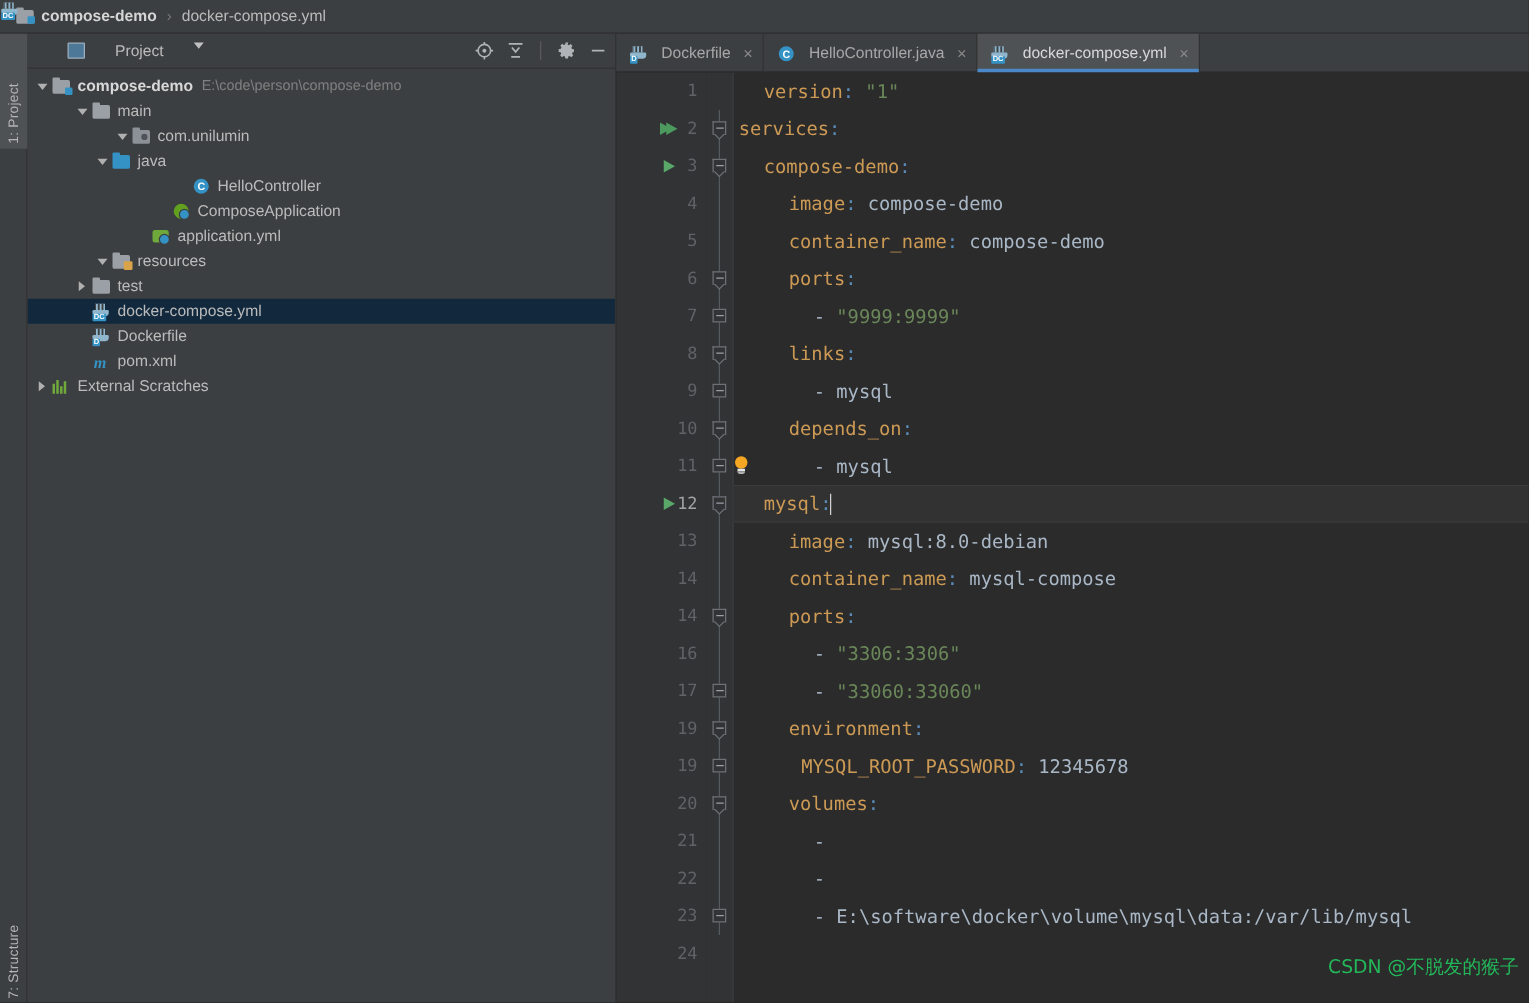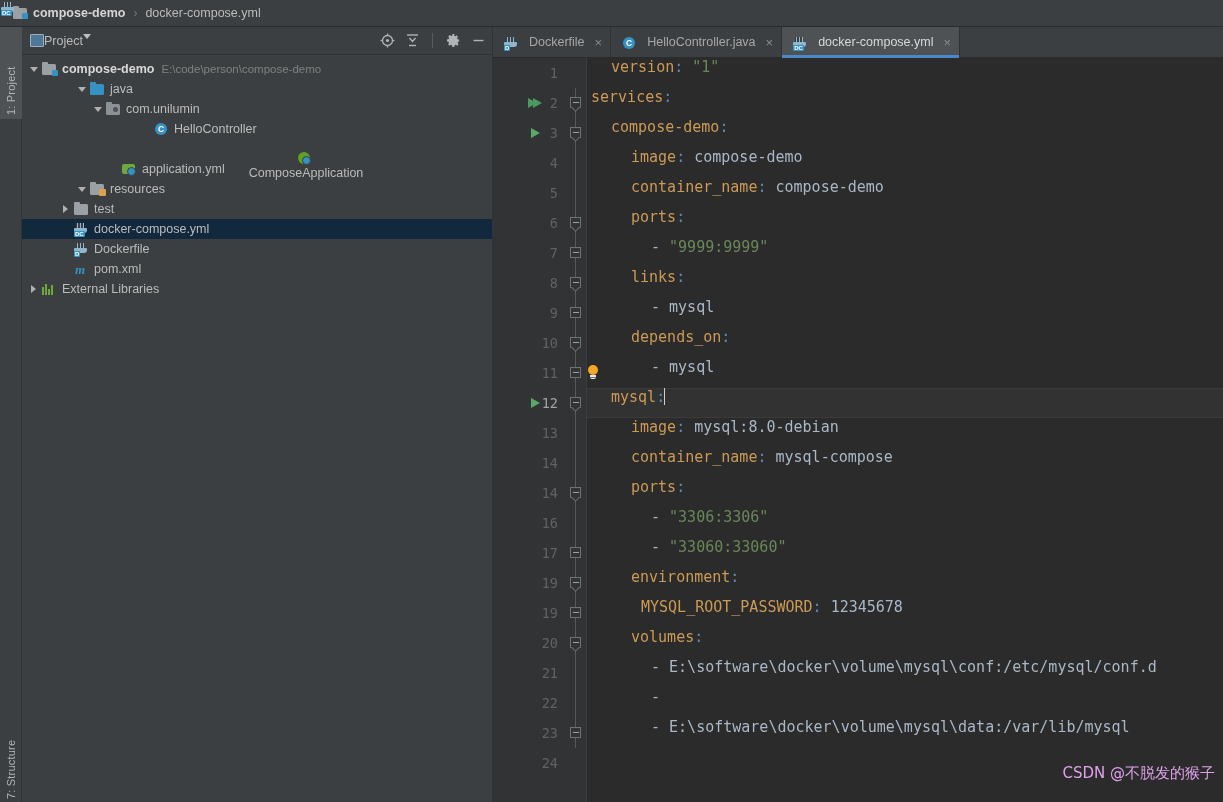--- a/index.html
+++ b/index.html
@@ -47,21 +47,21 @@
   
   .project-panel {
     position: absolute; left: 22px; top: 27px; width: 471px; height: 775px;
     background: #3c3f41; border-right: 1px solid #323232;
     display: flex; flex-direction: column;
   }
   .panel-header {
     height: 28px; min-height: 28px; display: flex; align-items: center;
     padding: 0 6px 0 8px; background: #3c3f41; border-bottom: 1px solid #323232;
   }
-  .panel-title { display: flex; gap: 0; }
+  .panel-title { display: flex; gap: 24px; margin-left: 24px; }
   .panel-title-text { font-size: 12.5px; color: #bbbbbb; }
   .panel-icon-sq {
     width: 14px; height: 13px; border: 1.6px solid #9dafbf; border-radius: 1px;
     background: #4e7898; display: inline-block;
   }
   .caret-down-sm {
     width: 0; height: 0; border-left: 4px solid transparent;
     border-right: 4px solid transparent; border-top: 5px solid #c0c0c0;
   }
   .panel-actions { margin-left: auto; display: flex; align-items: center; gap: 9px; }
@@ -275,40 +275,40 @@
     overflow: hidden;
   }
   .fold-box .arrowtip::after {
     content: ""; position: absolute; left: 1.3px; top: -6px;
     width: 8px; height: 8px; border-right: 1px solid #6e7275;
     border-bottom: 1px solid #6e7275; transform: rotate(45deg);
     background: #313335;
   }
 
   .cline {
-    height: 30px; display: flex; 
+    height: 30px; display: flex; align-items: center;
     font-family: "DejaVu Sans Mono", monospace; font-size: 15px;
     white-space: pre; padding-left: 4px; letter-spacing: 0px;
   }
   .cline.highlight {
     background: #323232;
     box-shadow: inset 0 1px 0 #3a3a3a, inset 0 -1px 0 #3a3a3a;
   }
   .k  { color: #cc9a55; }  
   .pu { color: #5a8bb8; }  
   .s  { color: #6a8759; }  
   .v  { color: #a9b7c6; }  
   .d  { color: #a9b7c6; }  
   .caret {
     display: inline-block; width: 1px; height: 17px; background: #d0d0d0;
     vertical-align: middle; margin-left: -1px;
   }
   .watermark {
     position: absolute; right: 8px; bottom: 19px;
-    font-size: 15px; color: #f0abfc; font-family: "DejaVu Sans", sans-serif;
+    font-size: 15px; color: #22c55e; font-family: "DejaVu Sans", sans-serif;
     opacity: .92;
   }
 </style>
 </head>
 <body>
 
 <div id="app">
 
   <div class="breadcrumb-bar">
     <div class="crumb">
@@ -385,42 +385,49 @@
     <div class="tree" id="tree">
         <div class="row" style="padding-left: 6px;">
           <span class="arrow down"></span>
           <span class="ticon">
             <span class="ic-folder"></span>
             <span class="ic-badge-blue"></span>
           </span>
           <span class="label bold">compose-demo</span>
           <span class="path-hint">E:\code\person\compose-demo</span>
         </div>
+        <div class="row" style="padding-left: 38px;">
+          <span class="arrow down"></span>
+          <span class="ticon">
+            <span class="ic-folder"></span>
+          </span>
+          <span class="label">main</span>
+        </div>
+        <div class="row" style="padding-left: 70px;">
+          <span class="arrow down"></span>
+          <span class="ticon">
+            <span class="ic-pkg"></span>
+          </span>
+          <span class="label">com.unilumin</span>
+        </div>
         <div class="row" style="padding-left: 54px;">
           <span class="arrow down"></span>
           <span class="ticon">
             <span class="ic-folder blue"></span>
           </span>
           <span class="label">java</span>
         </div>
-        <div class="row" style="padding-left: 70px;">
-          <span class="arrow down"></span>
-          <span class="ticon">
-            <span class="ic-pkg"></span>
-          </span>
-          <span class="label">com.unilumin</span>
-        </div>
         <div class="row" style="padding-left: 118px;">
           <span class="arrow"></span>
           <span class="ticon">
             <span class="ic-class">C</span>
           </span>
           <span class="label">HelloController</span>
         </div>
-        <div class="row" style="padding-left: 102px; flex-direction: column;">
+        <div class="row" style="padding-left: 102px;">
           <span class="arrow"></span>
           <span class="ticon">
             <span class="ic-spring"></span>
           </span>
           <span class="label">ComposeApplication</span>
         </div>
         <div class="row" style="padding-left: 86px;">
           <span class="arrow"></span>
           <span class="ticon">
             <span class="ic-yml"></span>
@@ -474,21 +481,21 @@
         <div class="row" style="padding-left: 6px;">
           <span class="arrow right"></span>
           <span class="ticon">
             <span class="ic-lib">
               <i style="height:8px"></i>
               <i style="height:11px"></i>
               <i style="height:6px"></i>
               <i style="height:10px"></i>
             </span>
           </span>
-          <span class="label">External Libraries</span>
+          <span class="label">External Scratches</span>
         </div>
       </div>
   </div>
 
   <div class="editor-area">
     <div class="tabbar" id="tabbar">
         <div class="tab">
           <span class="ticon" style="width:15px;height:15px;">
             <span class="ic-docker">
               <span class="stack"></span>
@@ -633,21 +640,21 @@
           <div class="cline"><span style="display:inline-block;width:60px"></span><span class="d">- </span><span class="v">mysql</span></div>
           <div class="cline highlight"><span style="display:inline-block;width:20px"></span><span class="k">mysql</span><span class="pu">:</span><span class="caret"></span></div>
           <div class="cline"><span style="display:inline-block;width:40px"></span><span class="k">image</span><span class="pu">:</span><span class="v"> mysql:8.0-debian</span></div>
           <div class="cline"><span style="display:inline-block;width:40px"></span><span class="k">container_name</span><span class="pu">:</span><span class="v"> mysql-compose</span></div>
           <div class="cline"><span style="display:inline-block;width:40px"></span><span class="k">ports</span><span class="pu">:</span></div>
           <div class="cline"><span style="display:inline-block;width:60px"></span><span class="d">- </span><span class="s">"3306:3306"</span></div>
           <div class="cline"><span style="display:inline-block;width:60px"></span><span class="d">- </span><span class="s">"33060:33060"</span></div>
           <div class="cline"><span style="display:inline-block;width:40px"></span><span class="k">environment</span><span class="pu">:</span></div>
           <div class="cline"><span style="display:inline-block;width:50px"></span><span class="k">MYSQL_ROOT_PASSWORD</span><span class="pu">:</span><span class="v"> 12345678</span></div>
           <div class="cline"><span style="display:inline-block;width:40px"></span><span class="k">volumes</span><span class="pu">:</span></div>
-          <div class="cline"><span style="display:inline-block;width:60px"></span><span class="d">- </span><span class="v">E:\software\docker\volume\mysql\conf:/etc/mysql/conf.d</span></div>
+          <div class="cline"><span style="display:inline-block;width:60px"></span><span class="d">- </span></div>
           <div class="cline"><span style="display:inline-block;width:60px"></span><span class="d">- </span></div>
           <div class="cline"><span style="display:inline-block;width:60px"></span><span class="d">- </span><span class="v">E:\software\docker\volume\mysql\data:/var/lib/mysql</span></div>
           <div class="cline"><span style="display:inline-block;width:0px"></span></div>
         </div>
       <div class="watermark">CSDN @不脱发的猴子</div>
     </div>
   </div>
 
 </div>
 

